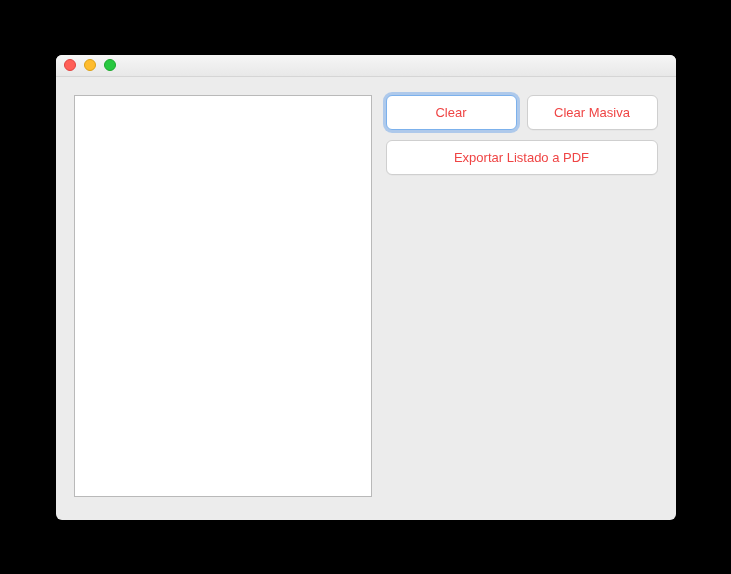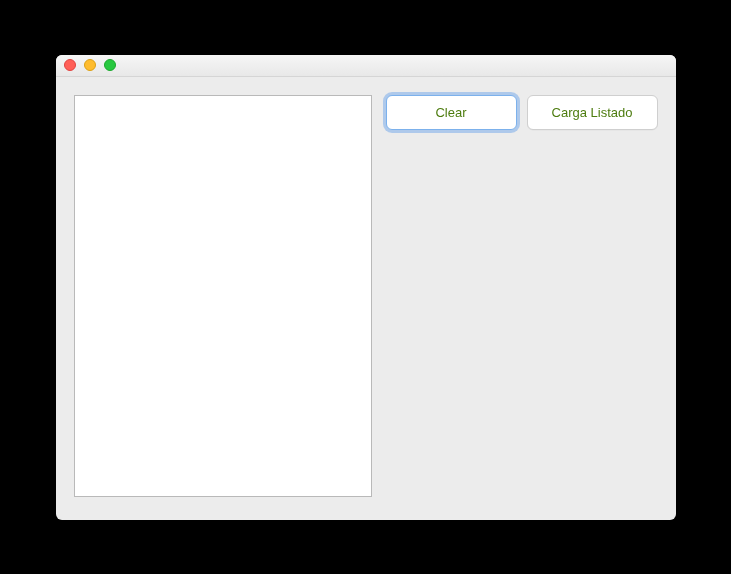--- a/index.html
+++ b/index.html
@@ -65,21 +65,21 @@
       display: flex;
       gap: 10px;
     }
     .btn {
       flex: 1;
       height: 35px;
       background: #fff;
       border: 1px solid #cfcfcf;
       border-radius: 6px;
       font-size: 13px;
-      color: #4d7c0f;
+      color: #ef4444;
       cursor: pointer;
       box-shadow: 0 0.5px 0.5px rgba(0,0,0,0.05);
       display: flex;
       align-items: center;
       justify-content: center;
       font-family: inherit;
     }
     .btn.focused {
       border: 1px solid #7cb1ec;
       box-shadow: 0 0 0 3px rgba(100,160,235,0.45);
@@ -97,17 +97,20 @@
       <div class="dot red"></div>
       <div class="dot yellow"></div>
       <div class="dot green"></div>
     </div>
   </div>
   <div class="content">
     <div class="list-panel"></div>
     <div class="button-col">
       <div class="button-row">
         <button class="btn focused">Clear</button>
-        <button class="btn">Carga Listado</button>
+        <button class="btn">Clear Masiva</button>
+      </div>
+      <div class="button-row">
+        <button class="btn wide">Exportar Listado a PDF</button>
       </div>
     </div>
   </div>
 </div>
 
 </body></html>

